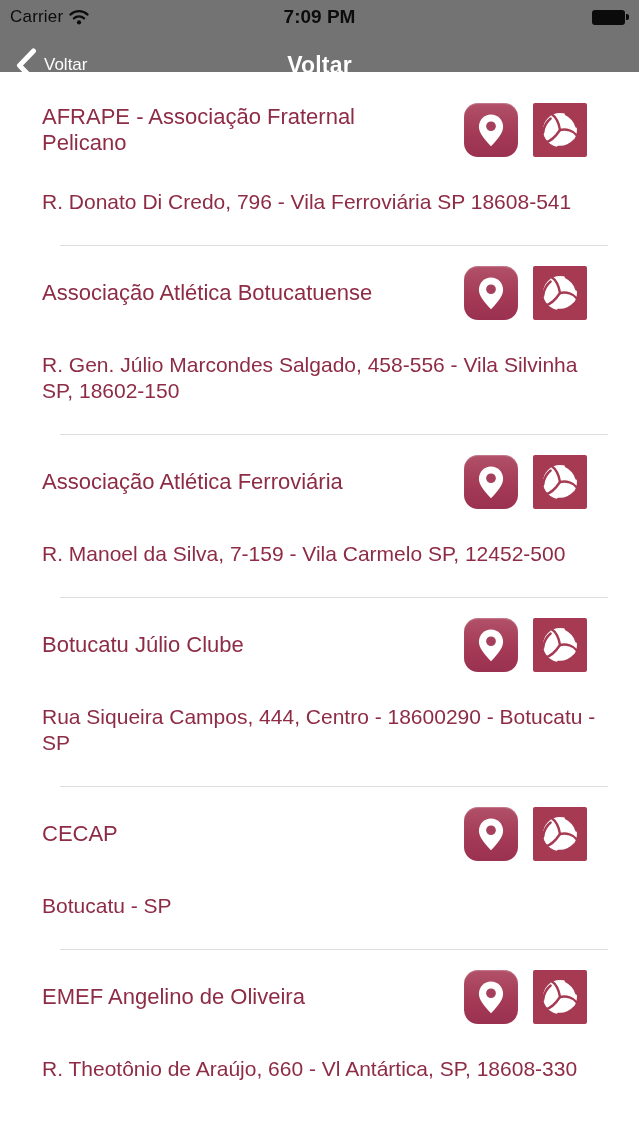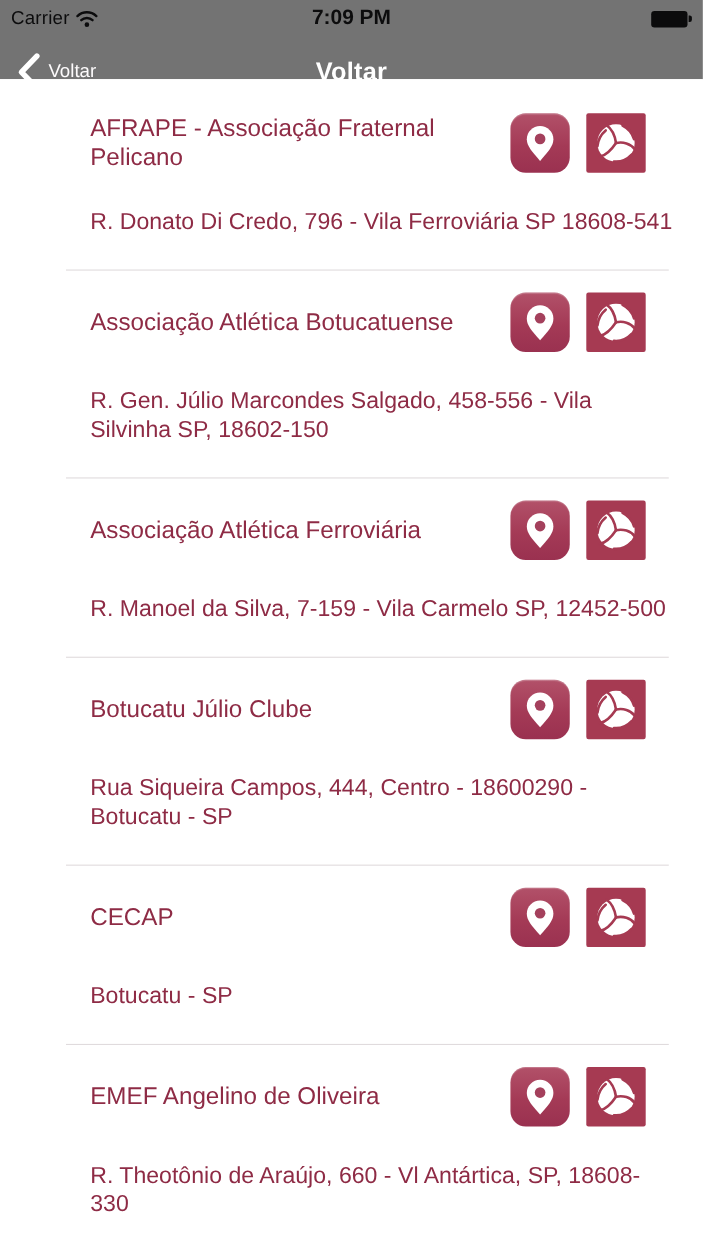--- a/index.html
+++ b/index.html
@@ -25,21 +25,21 @@
   .battery-cap{width:3px;height:6px;background:#0b0b0c;border-radius:0 2px 2px 0;margin-left:1px;}
   .nav-bar{height:66px;position:relative;display:flex;align-items:center;justify-content:center;}
   .back-button{
     position:absolute;left:14px;top:0;bottom:0;display:flex;align-items:center;gap:7px;
     background:none;border:none;padding:0;cursor:pointer;
   }
   .back-label{font-size:17px;color:#fdfbfc;}
   .nav-title{font-size:23px;font-weight:700;color:#ffffff;letter-spacing:.2px;}
   
   .list{background:#ffffff;}
-  .item{padding:20px 0 30px;margin-left:40px;}
+  .item{padding:20px 0 30px;}
   .item:first-child{padding-top:31px;}
   .item-row{
     display:flex;align-items:center;justify-content:space-between;
     padding:0 52px 0 42px;min-height:54px;
   }
   .item-name{
     max-width:385px;padding-right:10px;
     font-size:22px;line-height:26px;color:#8e2b45;
   }
   .item-actions{display:flex;gap:15px;flex:0 0 auto;}

